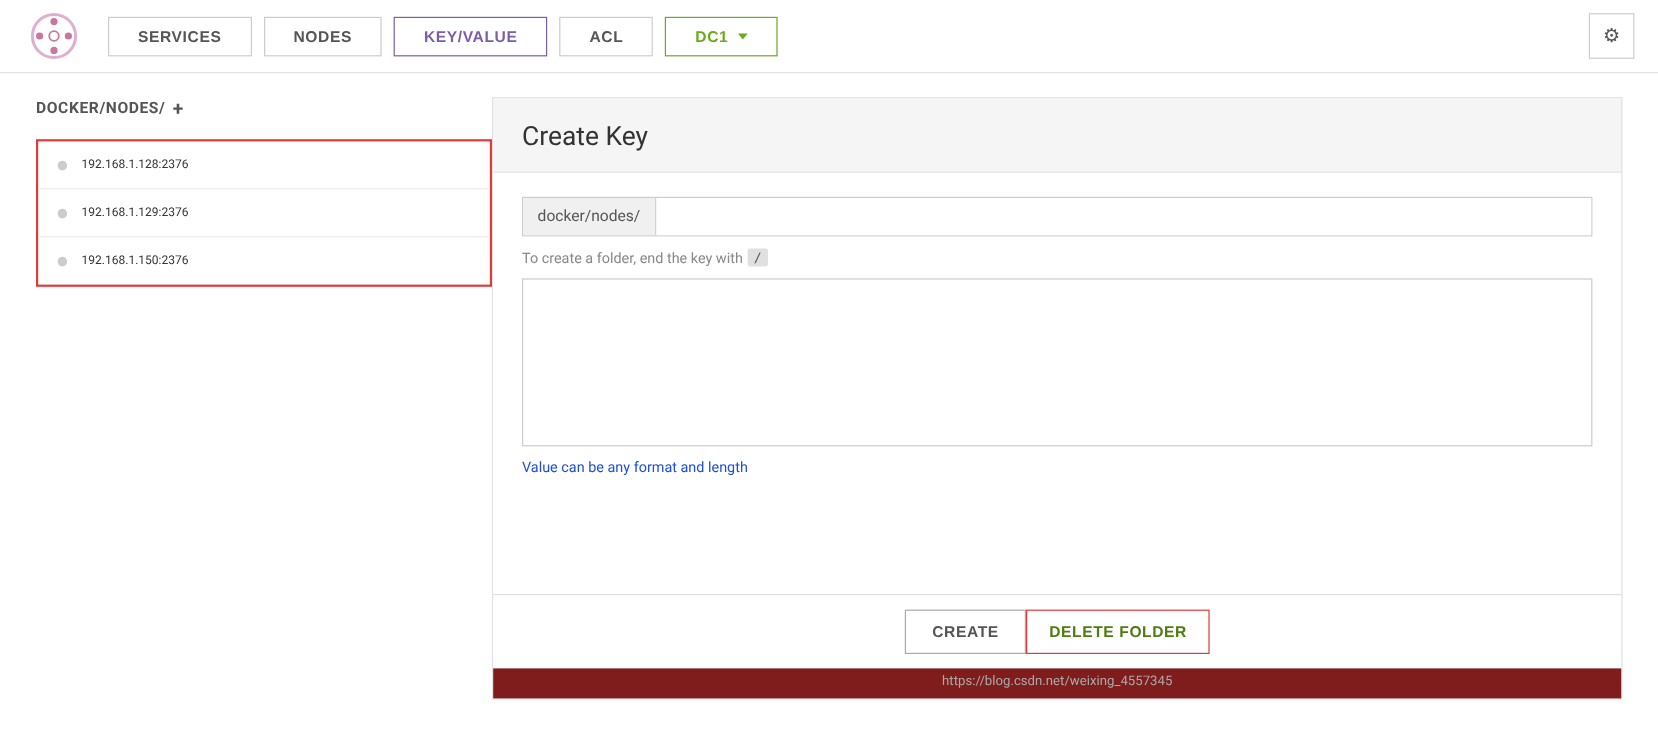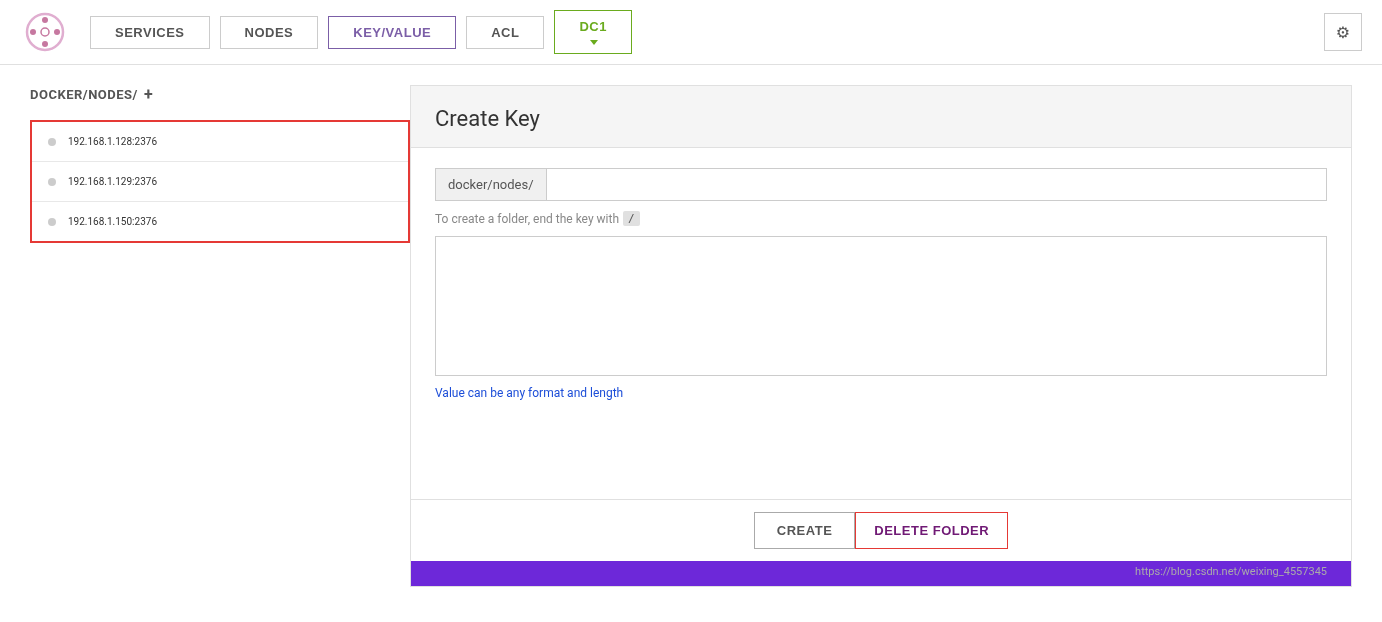--- a/index.html
+++ b/index.html
@@ -50,21 +50,20 @@
       border-color: #7b5ea7;
       color: #7b5ea7;
       background: #fff;
     }
     .nav-tab.dc {
       border-color: #6aab1e;
       color: #6aab1e;
       display: flex;
       align-items: center;
       gap: 6px;
-      flex-direction: column;
     }
     .settings-btn {
       border: 1px solid #ccc;
       background: #fff;
       width: 38px;
       height: 38px;
       cursor: pointer;
       display: flex;
       align-items: center;
       justify-content: center;
@@ -226,29 +225,29 @@
       text-transform: uppercase;
     }
     .delete-folder-btn {
       border: 1px solid #e53935;
       background: #fff;
       padding: 10px 18px;
       font-size: 13px;
       font-weight: 600;
       letter-spacing: 0.5px;
       cursor: pointer;
-      color: #701a75;
+      color: #4d7c0f;
       text-transform: uppercase;
     }
     .url-hint {
       font-size: 11px;
       color: #aaa;
-      text-align: right;
+      text-align: center;
       padding: 4px 24px 8px;
-      background: #6d28d9;
+      background: #7f1d1d;
     }
     .chevron-down {
       display: inline-block;
       width: 0;
       height: 0;
       border-left: 4px solid transparent;
       border-right: 4px solid transparent;
       border-top: 5px solid #6aab1e;
       margin-left: 2px;
     }

